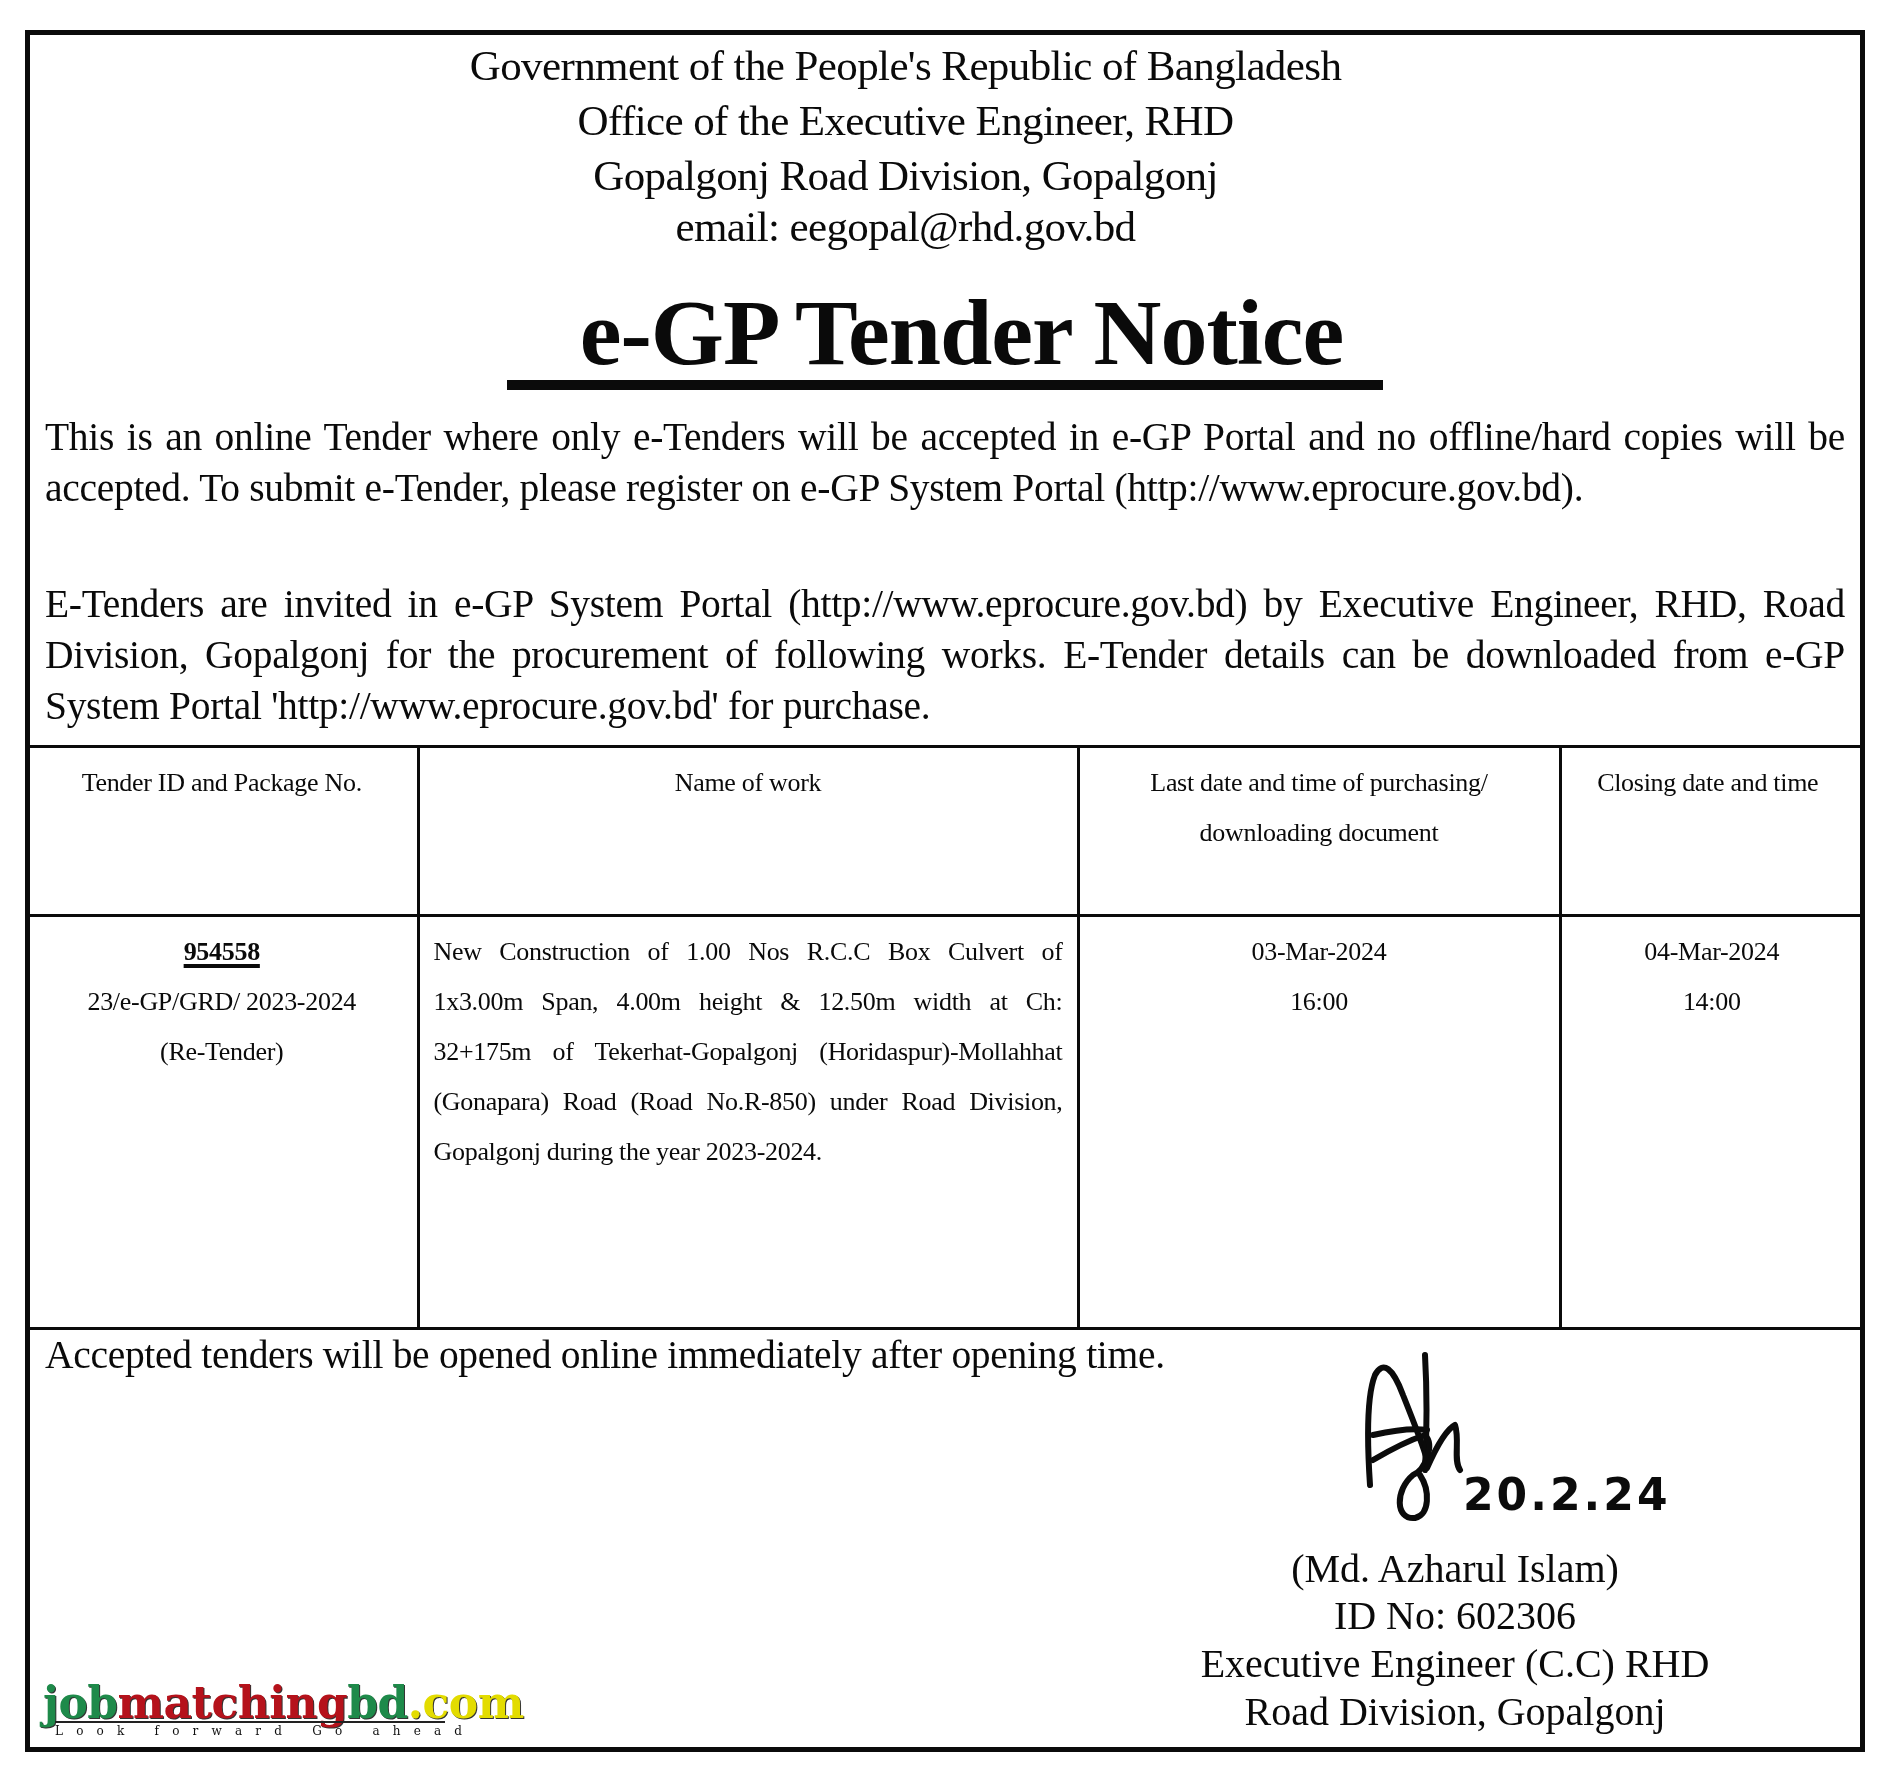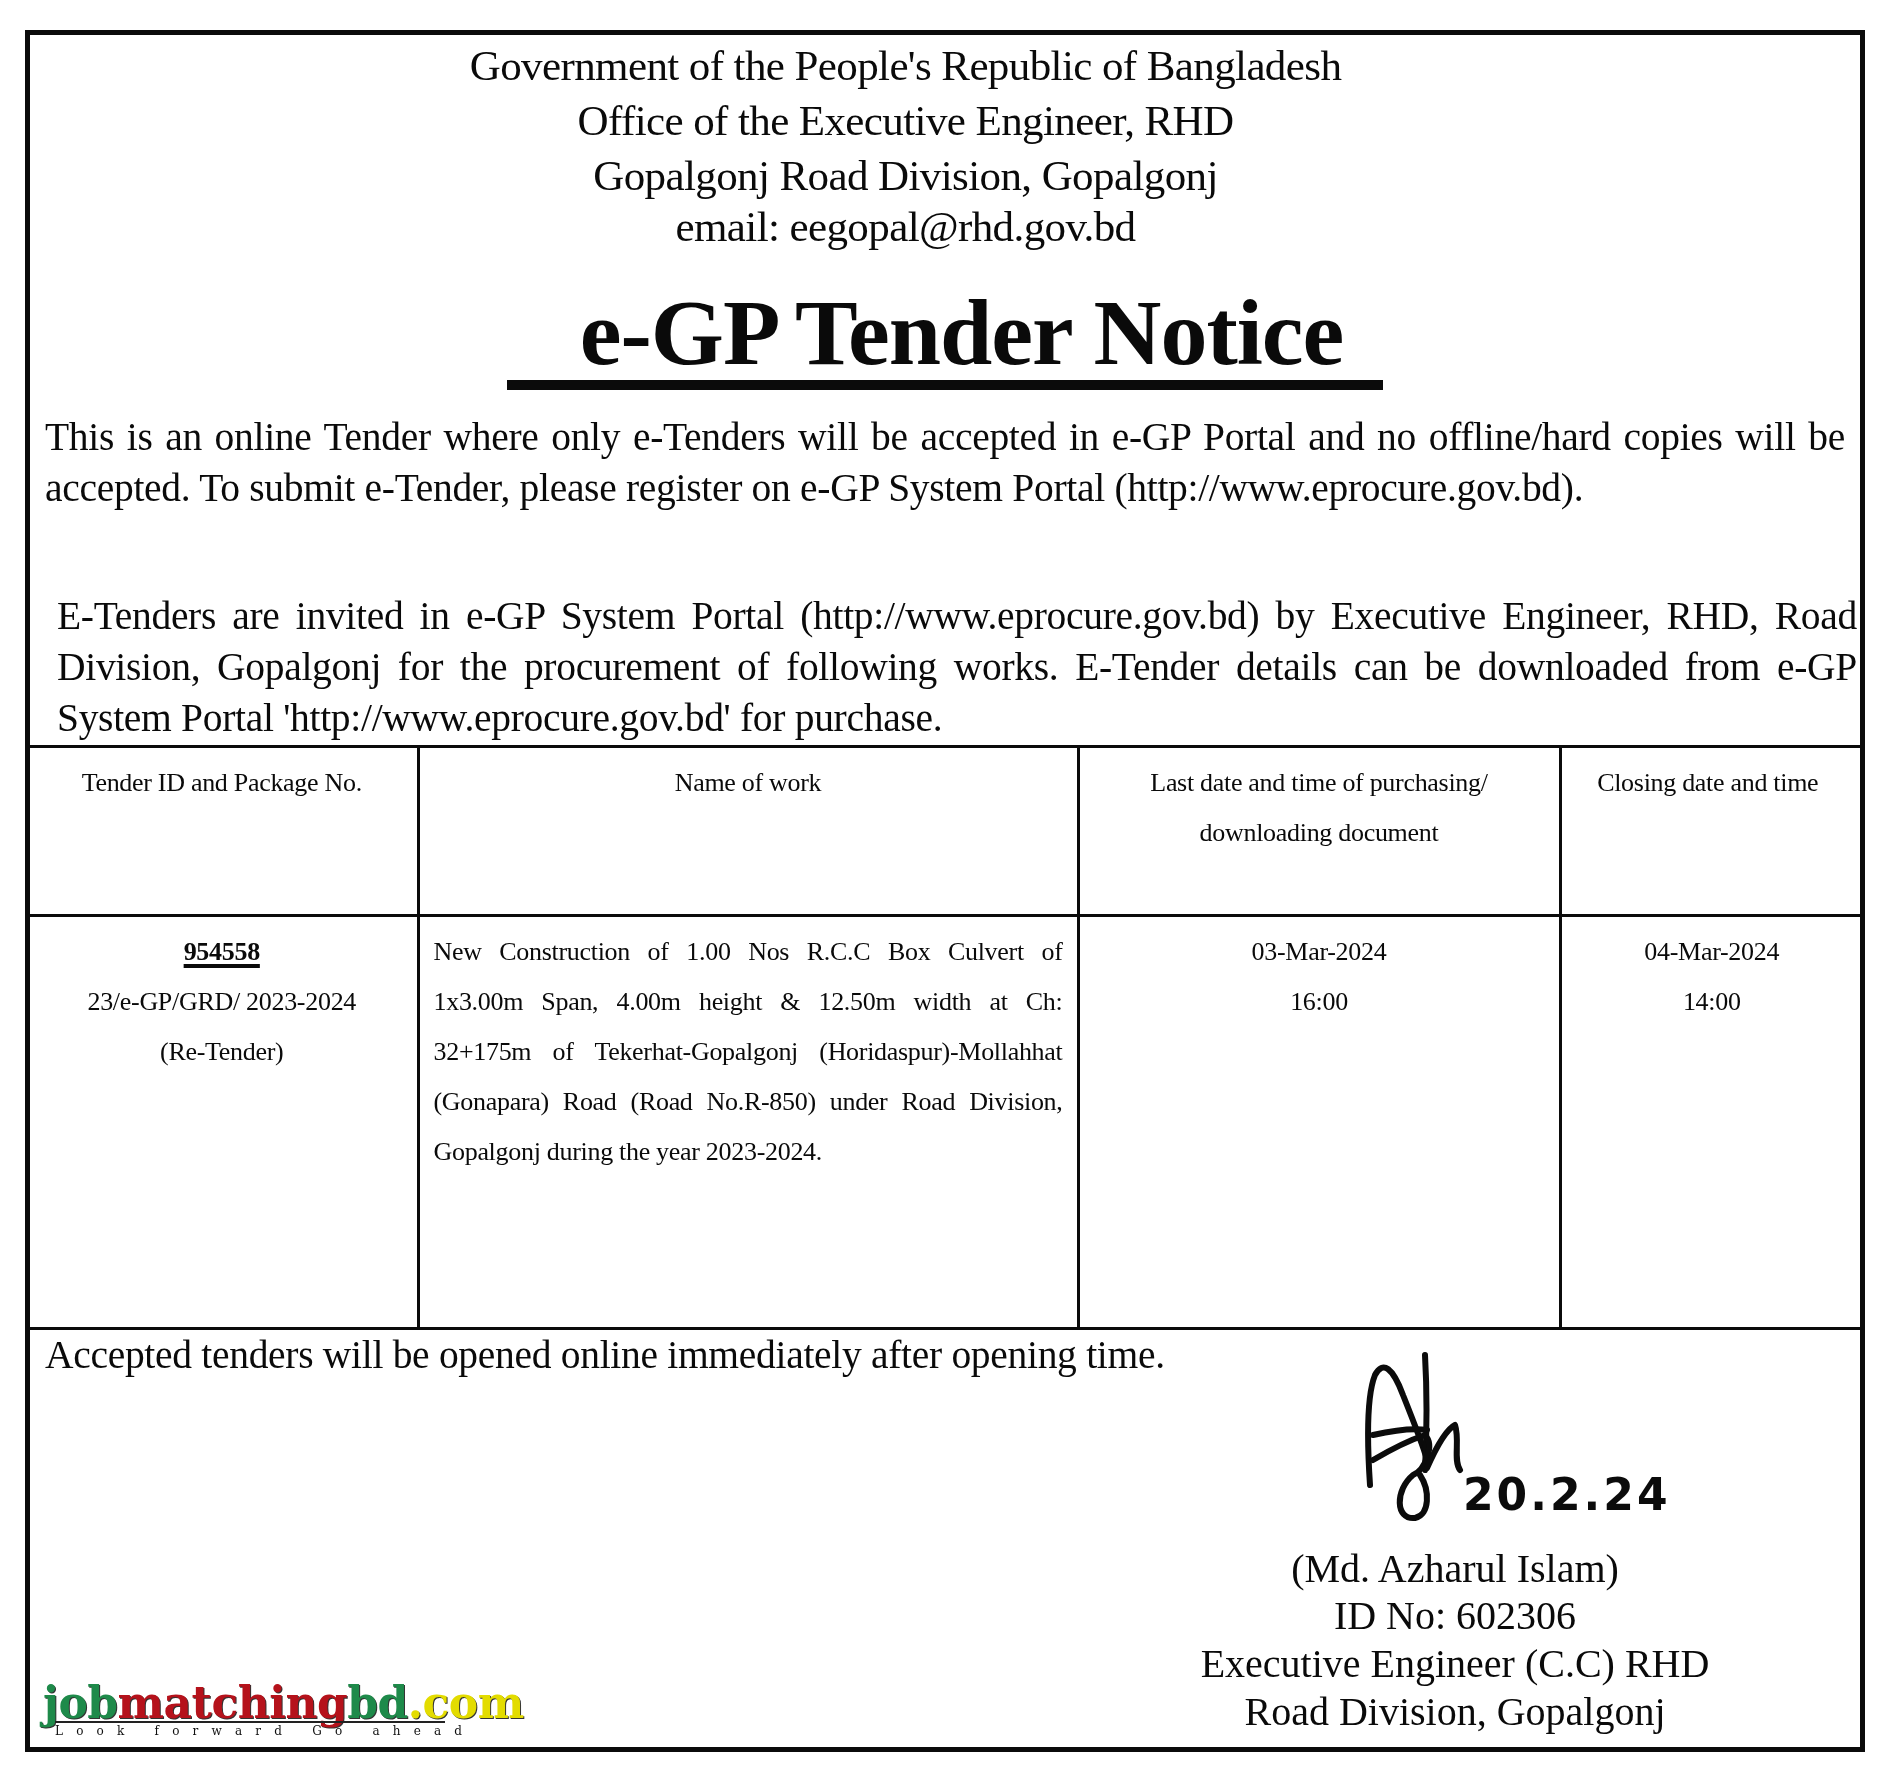--- a/index.html
+++ b/index.html
@@ -51,21 +51,21 @@
   <div class="hdr-line" style="top:38px;">Government of the People's Republic of Bangladesh</div>
   <div class="hdr-line" style="top:93px;">Office of the Executive Engineer, RHD</div>
   <div class="hdr-line" style="top:148px;">Gopalgonj Road Division, Gopalgonj</div>
   <div class="hdr-line" style="top:199px;">email: eegopal@rhd.gov.bd</div>
 </div>
 
 <div id="title">e-GP Tender Notice</div>
 <div id="title-underline" class="abs"></div>
 
 <p class="para last-left" style="top:412px; margin:0;">This is an online Tender where only e-Tenders will be accepted in e-GP Portal and no offline/hard copies will be accepted. To submit e-Tender, please register on e-GP System Portal (http://www.eprocure.gov.bd).</p>
-<p class="para last-left" style="top:579px; margin:12px;">E-Tenders are invited in e-GP System Portal (http://www.eprocure.gov.bd) by Executive Engineer, RHD, Road Division, Gopalgonj for the procurement of following works. E-Tender details can be downloaded from e-GP System Portal 'http://www.eprocure.gov.bd' for purchase.</p>
+<p class="para last-left" style="top:579px; margin:0;">E-Tenders are invited in e-GP System Portal (http://www.eprocure.gov.bd) by Executive Engineer, RHD, Road Division, Gopalgonj for the procurement of following works. E-Tender details can be downloaded from e-GP System Portal 'http://www.eprocure.gov.bd' for purchase.</p>
 
 <table id="tbl">
   <colgroup>
     <col class="c1">
       <col class="c2">
       <col class="c3">
       <col class="c4">
   </colgroup>
   <tbody>
       <tr class="head">

